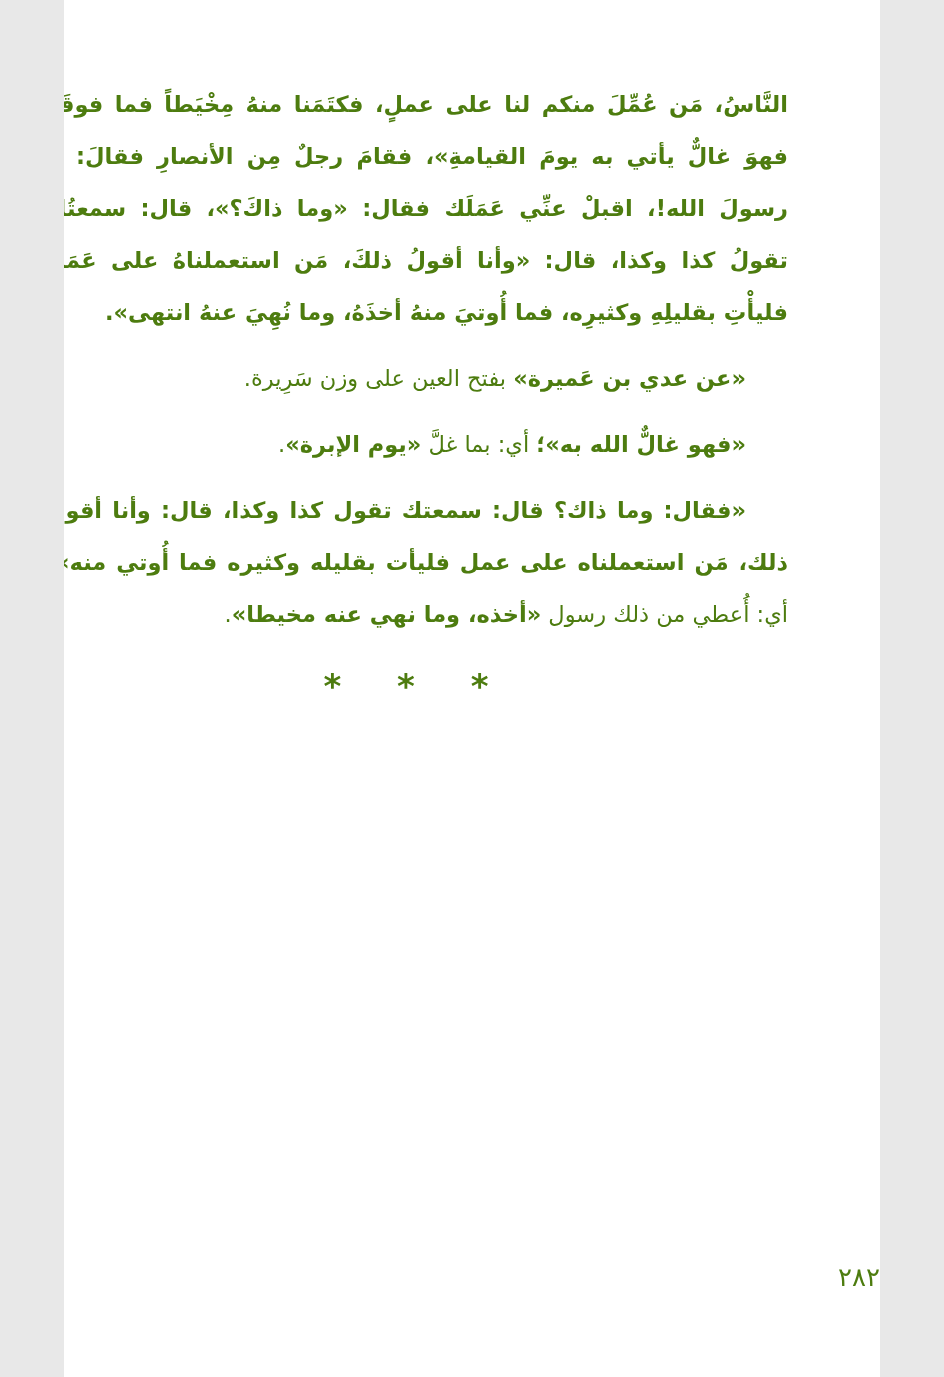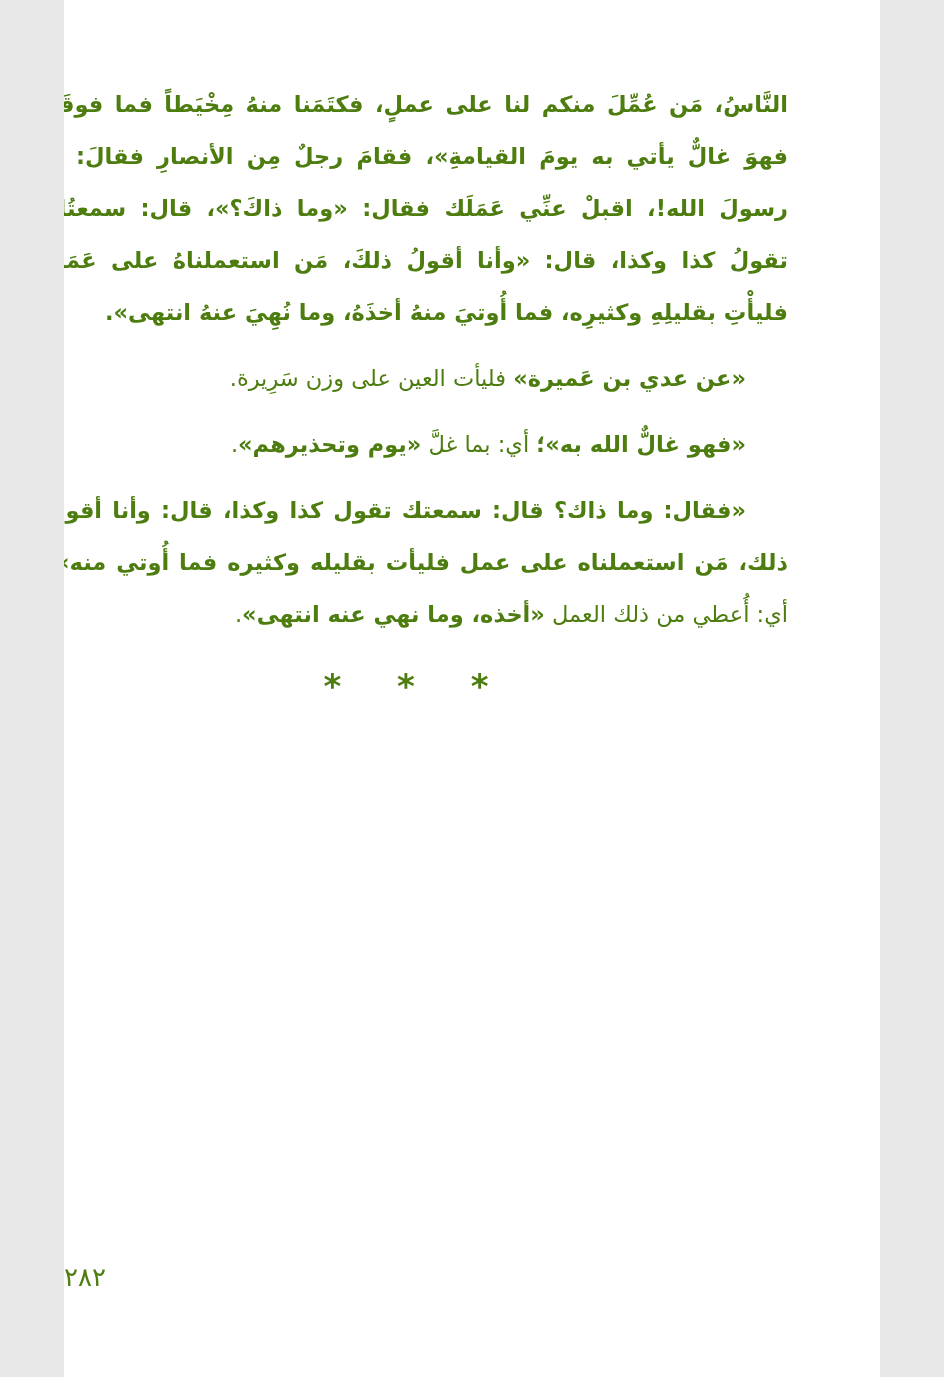--- a/index.html
+++ b/index.html
@@ -46,41 +46,41 @@
     font-size: 34px;
     letter-spacing: 22px;
     margin: 26px 0 18px 0;
     line-height: 40px;
   }
   .page-number {
     position: absolute;
     top: 1262px;
     left: 0;
     width: 100%;
-    text-align: left;
+    text-align: right;
     font-size: 26px;
     direction: rtl;
   }
 </style>
 </head>
 <body>
 
 <div class="page">
   <div class="text-block">
 
     <p class="para"><span class="b">النَّاسُ، مَن عُمِّلَ منكم لنا على عملٍ، فكتَمَنا منهُ مِخْيَطاً فما فوقَهُ فهوَ غالٌّ يأتي به يومَ القيامةِ»، فقامَ رجلٌ مِن الأنصارِ فقالَ: يا رسولَ الله!، اقبلْ عنِّي عَمَلَك فقال: «وما ذاكَ؟»، قال: سمعتُكَ تقولُ كذا وكذا، قال: «وأنا أقولُ ذلكَ، مَن استعملناهُ على عَمَلٍ فليأْتِ بقليلِهِ وكثيرِه، فما أُوتيَ منهُ أخذَهُ، وما نُهِيَ عنهُ انتهى».</span></p>
 
-    <p class="para indent"><span class="b">«عن عدي بن عَميرة»</span><span> فليأت العين على وزن سَرِيرة.</span></p>
+    <p class="para indent"><span class="b">«عن عدي بن عَميرة»</span><span> بفتح العين على وزن سَرِيرة.</span></p>
 
 
 
-    <p class="para indent"><span class="b">«فهو غالٌّ الله به»؛</span><span> أي: بما غلَّ </span><span class="b">«يوم وتحذيرهم»</span><span>.</span></p>
+    <p class="para indent"><span class="b">«فهو غالٌّ الله به»؛</span><span> أي: بما غلَّ </span><span class="b">«يوم الإبرة»</span><span>.</span></p>
 
 
-    <p class="para indent"><span class="b">«فقال: وما ذاك؟ قال: سمعتك تقول كذا وكذا، قال: وأنا أقول ذلك، مَن استعملناه على عمل فليأت بقليله وكثيره فما أُوتي منه»؛</span><span> أي: أُعطي من ذلك العمل </span><span class="b">«أخذه، وما نهي عنه انتهى»</span><span>.</span></p>
+    <p class="para indent"><span class="b">«فقال: وما ذاك؟ قال: سمعتك تقول كذا وكذا، قال: وأنا أقول ذلك، مَن استعملناه على عمل فليأت بقليله وكثيره فما أُوتي منه»؛</span><span> أي: أُعطي من ذلك رسول </span><span class="b">«أخذه، وما نهي عنه مخيطا»</span><span>.</span></p>
 
 
     <div class="separator">* * *</div>
 
 
   </div>
 
   <div class="page-number">٢٨٢</div>
 </div>
 

